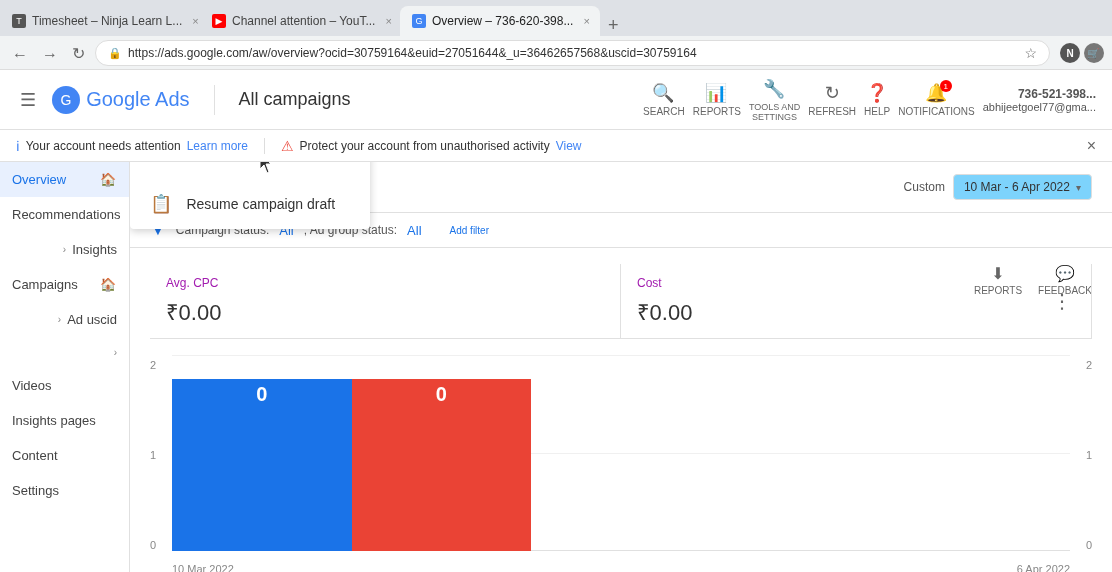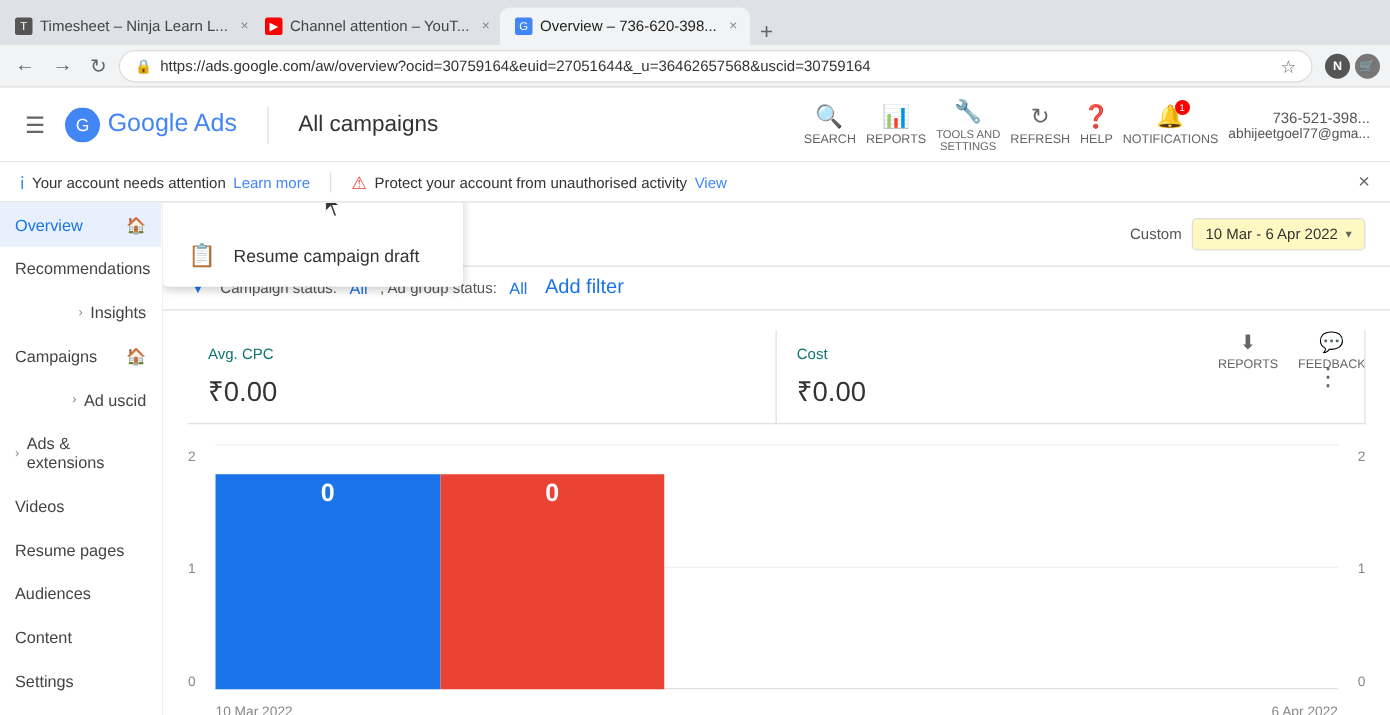--- a/index.html
+++ b/index.html
@@ -33,21 +33,21 @@
     .logo-text { font-size: 20px; color: #4285f4; font-weight: 400; }
     .all-campaigns-divider { height: 30px; width: 1px; background: #e0e0e0; margin: 0 12px; }
     .all-campaigns-label { font-size: 18px; color: #333; font-weight: 400; }
     .nav-spacer { flex: 1; }
     .nav-actions { display: flex; align-items: center; gap: 8px; }
     .nav-action { display: flex; flex-direction: column; align-items: center; color: #666; font-size: 10px; cursor: pointer; gap: 2px; }
     .nav-action .icon { font-size: 18px; }
     .nav-action.notif .icon { position: relative; display: inline-block; }
     .notif-badge { position: absolute; top: -4px; right: -4px; background: red; color: #fff; border-radius: 50%; width: 14px; height: 14px; font-size: 9px; display: flex; align-items: center; justify-content: center; }
     .account-info { display: flex; flex-direction: column; align-items: flex-end; font-size: 11px; color: #555; cursor: pointer; }
-    .account-id { font-size: 12px; font-weight: 400; }
+    .account-id { font-size: 12px; font-weight: 700; }
 
     
     .attention-bar { background: #fff; border-bottom: 1px solid #e0e0e0; display: flex; align-items: center; padding: 6px 16px; font-size: 12px; color: #333; gap: 16px; }
     .attention-item { display: flex; align-items: center; gap: 6px; }
     .attention-icon { color: #4285f4; font-size: 14px; }
     .attention-warn-icon { color: #ea4335; font-size: 14px; }
     .learn-more { color: #4285f4; cursor: pointer; }
     .view-link { color: #4285f4; cursor: pointer; }
     .attention-divider { height: 16px; width: 1px; background: #ddd; }
     .close-btn { margin-left: auto; cursor: pointer; color: #666; font-size: 16px; }
@@ -64,36 +64,36 @@
     .recommendations-dot { width: 8px; height: 8px; background: #1a73e8; border-radius: 50%; margin-left: 4px; }
 
     
     .content { flex: 1; overflow-y: auto; background: #fff; }
 
     
     .overview-header { display: flex; align-items: center; padding: 12px 20px; border-bottom: 1px solid #e0e0e0; }
     .overview-title { font-size: 22px; color: #333; font-weight: 400; flex: 1; }
     .date-controls { display: flex; align-items: center; gap: 8px; }
     .custom-label { font-size: 12px; color: #555; }
-    .date-range-btn { display: flex; align-items: center; gap: 6px; border: 1px solid #ddd; border-radius: 4px; padding: 5px 10px; font-size: 12px; color: #333; cursor: pointer; background: #fef9c3; }
+    .date-range-btn { display: flex; align-items: center; gap: 6px; border: 1px solid #ddd; border-radius: 4px; padding: 5px 10px; font-size: 12px; color: #333; cursor: pointer; background: #7dd3fc; }
     .date-range-btn .chevron { font-size: 10px; color: #666; }
 
     
     .filter-bar { display: flex; align-items: center; padding: 8px 20px; border-bottom: 1px solid #e0e0e0; gap: 10px; }
     .filter-icon { color: #1a73e8; font-size: 16px; cursor: pointer; }
     .filter-text { font-size: 12px; color: #555; }
     .filter-link { color: #1a73e8; cursor: pointer; }
-    .add-filter-btn { font-size: 16px; color: #1a73e8; cursor: pointer; margin-left: 4px; }
+    .add-filter-btn { font-size: 10px; color: #1a73e8; cursor: pointer; margin-left: 18px; }
 
     
     .chart-area { padding: 16px 20px; position: relative; }
     .metrics-row { display: flex; gap: 0; border-bottom: 1px solid #e0e0e0; margin-bottom: 16px; }
     .metric-card { flex: 1; padding: 12px 16px; border-right: 1px solid #e0e0e0; }
     .metric-card:last-child { border-right: none; }
-    .metric-label { font-size: 12px; color: #0f766e; margin-bottom: 6px; }
+    .metric-label { font-size: 12px; color: #a21caf; margin-bottom: 6px; }
     .metric-value { font-size: 22px; color: #333; font-weight: 400; }
     .metric-actions { position: absolute; right: 20px; top: 16px; display: flex; gap: 16px; }
     .metric-action { display: flex; flex-direction: column; align-items: center; font-size: 10px; color: #666; gap: 2px; cursor: pointer; }
     .metric-action .icon { font-size: 16px; }
 
     
     .bar-chart-container { position: relative; height: 220px; display: flex; flex-direction: column; }
 
     
     .dropdown-overlay { position: absolute; top: 60px; left: 0; right: 0; bottom: 0; z-index: 100; }
@@ -229,30 +229,26 @@
       <div class="sidebar-item">
         <span>Campaigns</span>
         <span class="home-icon" style="margin-left:auto;font-size:13px;">🏠</span>
       </div>
       <div class="sidebar-item">
         <span class="arrow">›</span>
         <span>Ad uscid</span>
       </div>
       <div class="sidebar-item">
         <span class="arrow">›</span>
-        <span>Ads &amp; extensions</span>
       </div>
       <div class="sidebar-item">
         <span>Videos</span>
       </div>
       <div class="sidebar-item">
-        <span>Resume pages</span>
-      </div>
-      <div class="sidebar-item">
-        <span>Audiences</span>
+        <span>Insights pages</span>
       </div>
       <div class="sidebar-item">
         <span>Content</span>
       </div>
       <div class="sidebar-item">
         <span>Settings</span>
       </div>
       <div class="sidebar-item">
         
       </div>

